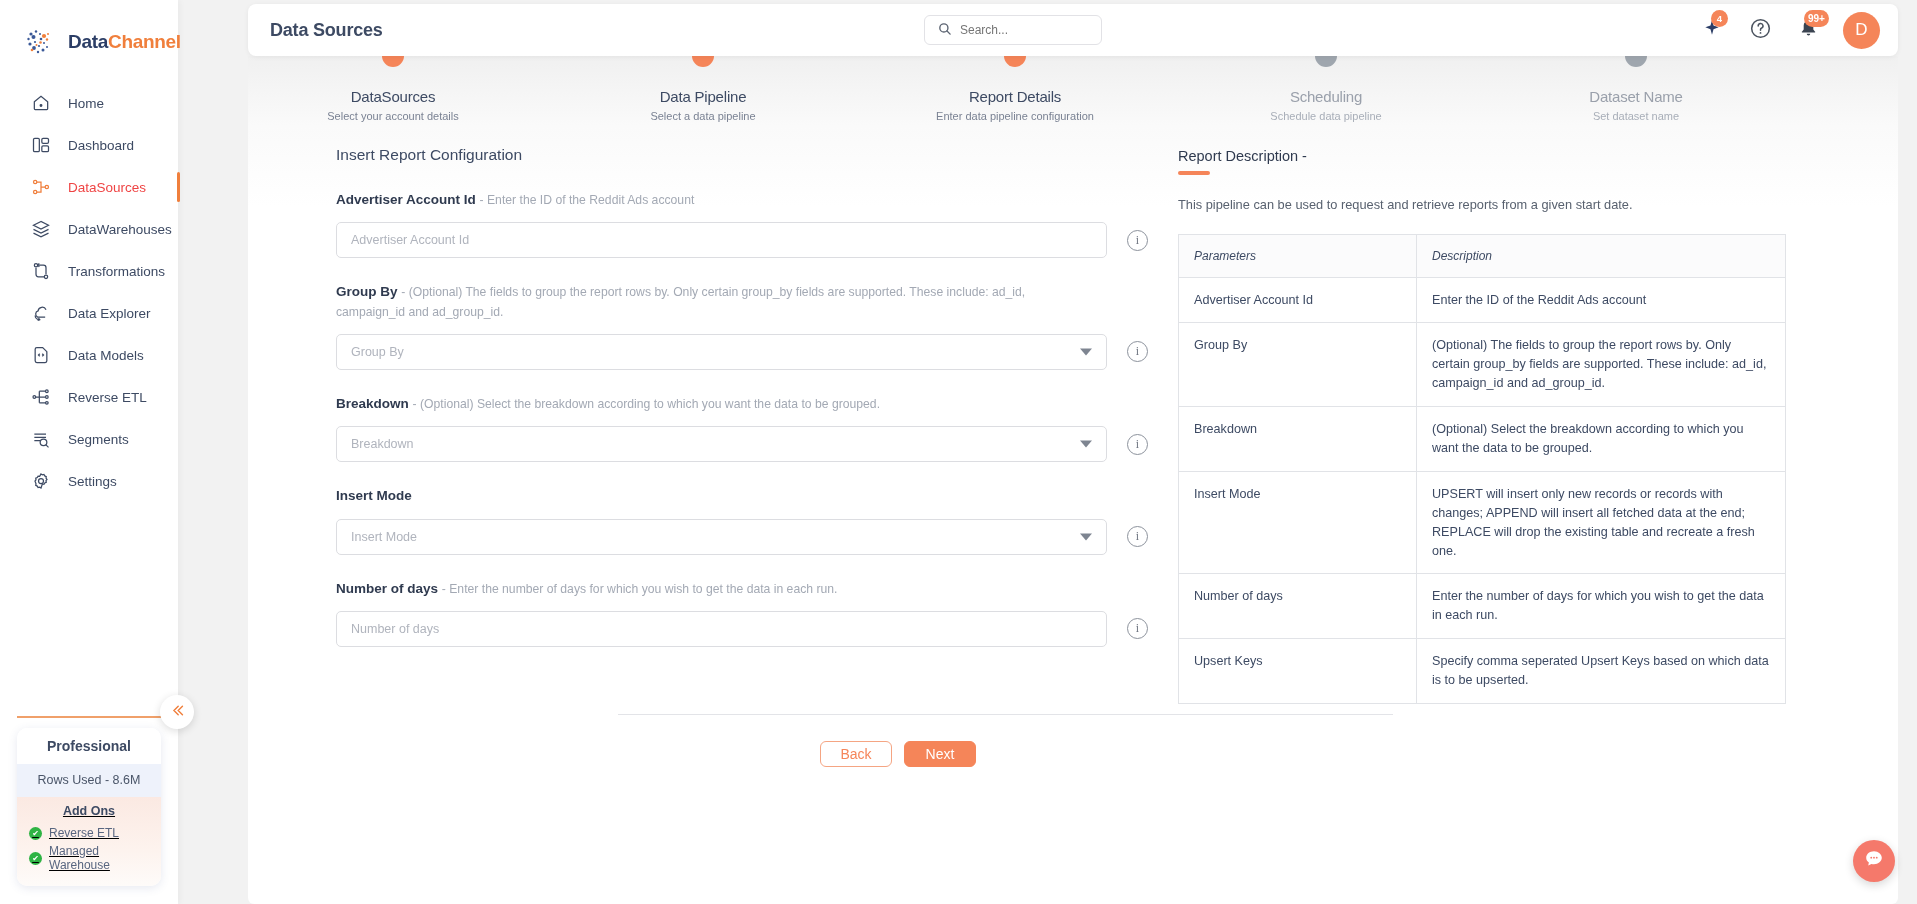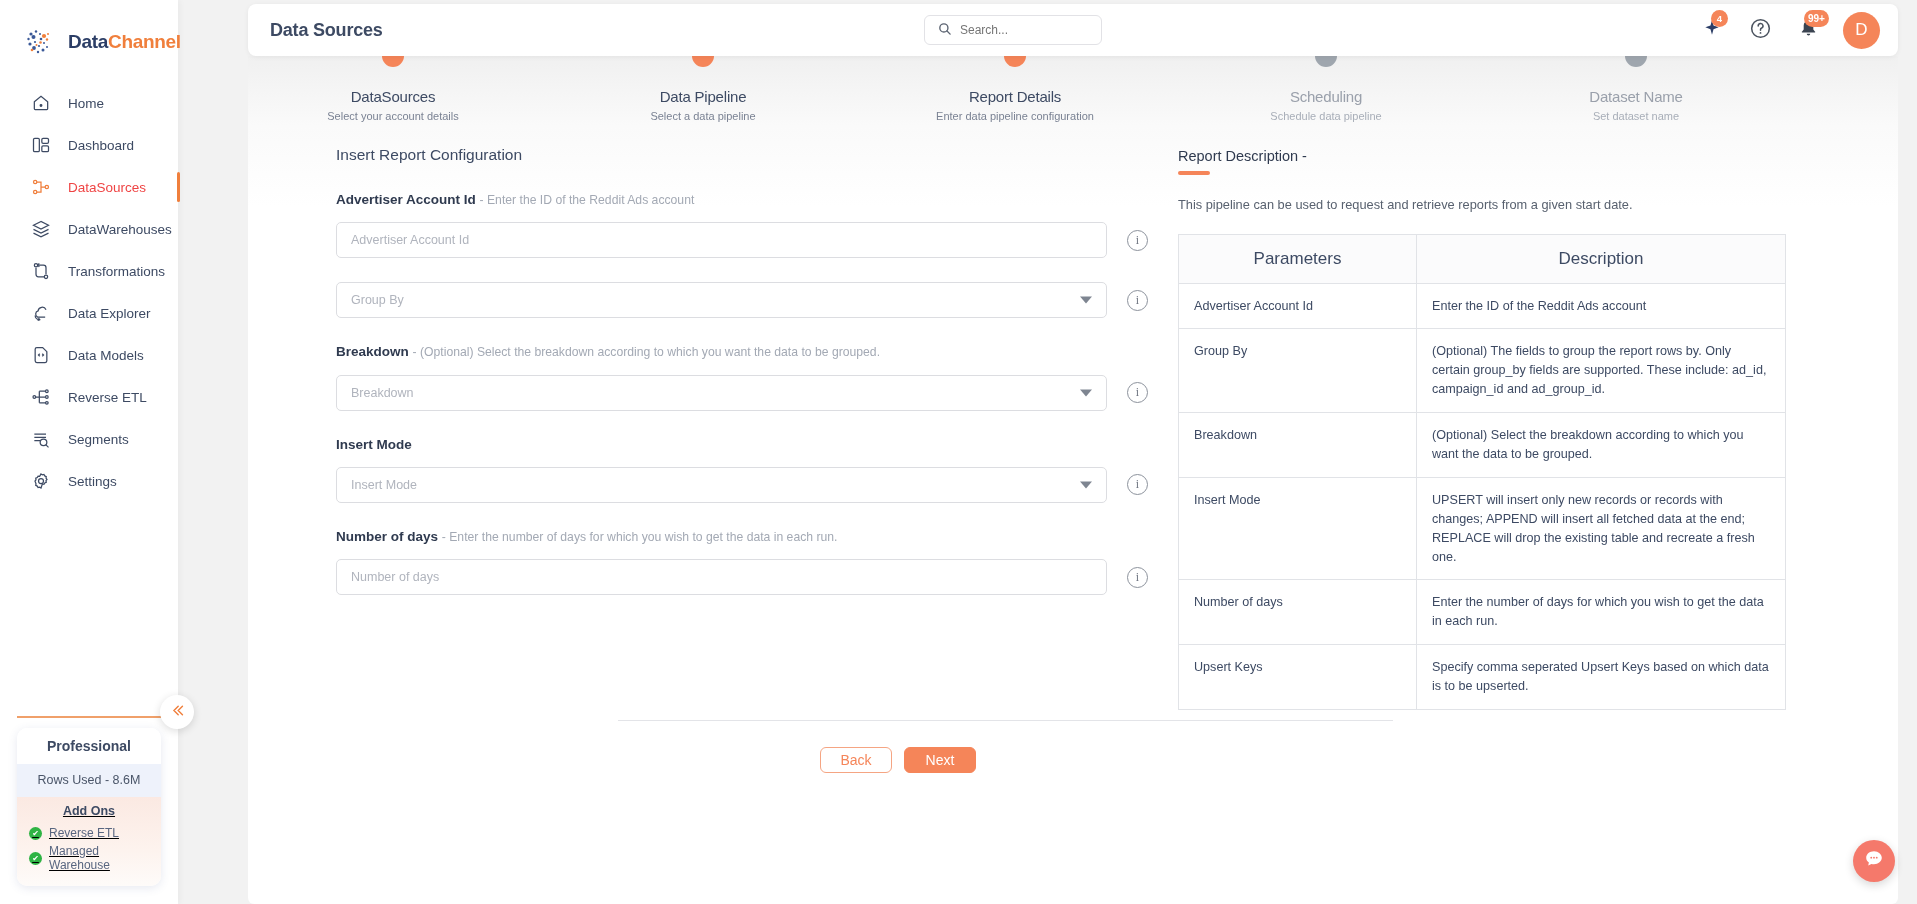--- a/index.html
+++ b/index.html
@@ -136,22 +136,22 @@
     color: #6e7480; font-size: 12px; font-family: "Liberation Serif", serif;
     display: flex; align-items: center; justify-content: center; flex: none; cursor: pointer;
   }
 
   
   .rp-title { font-size: 14.5px; color: #2f3a4f; font-weight: 400; margin-top: 14px;}
   .rp-underline { width: 32px; height: 3.5px; background: #f58559; border-radius: 2px; margin-top: 7px; }
   .rp-desc { font-size: 12.8px; color: #58616f; margin-top: 22px; }
   .rp-table { width: 608px; margin-top: 22px; border: 1px solid #e1e3e7; border-collapse: collapse; background: #fff; }
   .rp-table th {
-    text-align: center; font-weight: normal; font-size: 17px; color: #3d4a63;
-    padding: 14px 15px; border: 1px solid #e1e3e7; background: #fbfbfc;
+    text-align: left; font-weight: normal; font-size: 12px; color: #3d4a63;
+    padding: 14px 15px; border: 1px solid #e1e3e7; background: #fbfbfc; font-style: italic;
   }
   .rp-table td {
     font-size: 12.6px; color: #3d4a63; padding: 13px 15px; border: 1px solid #e1e3e7;
     vertical-align: top; line-height: 1.5;
   }
   .rp-table td.p { width: 238px; }
 
   
   .footer-sep { width: 775px; margin: 10px 0 0 370px; border-top: 1px solid #e3e4e8; }
   .btn-row { display: flex; justify-content: center; gap: 12px; margin-top: 26px; margin-left: -350px;}
@@ -440,20 +440,24 @@
             <span>Advertiser Account Id</span>
             <span class="hint">- Enter the ID of the Reddit Ads account</span>
           </div>
           <div class="field-row">
             <input class="input" placeholder="Advertiser Account Id" style="">
             <span class="info-icon">i</span>
           </div>
         </div>
 
         <div class="field">
+          <div class="field-label">
+            <span>Group By</span>
+            <span class="hint">- (Optional) The fields to group the report rows by. Only certain group_by fields are supported. These include: ad_id, campaign_id and ad_group_id.</span>
+          </div>
           <div class="field-row">
             <div class="select">
               <span class="ph">Group By</span>
               <span class="caret"></span>
             </div>
             <span class="info-icon">i</span>
           </div>
         </div>
 
         <div class="field">

